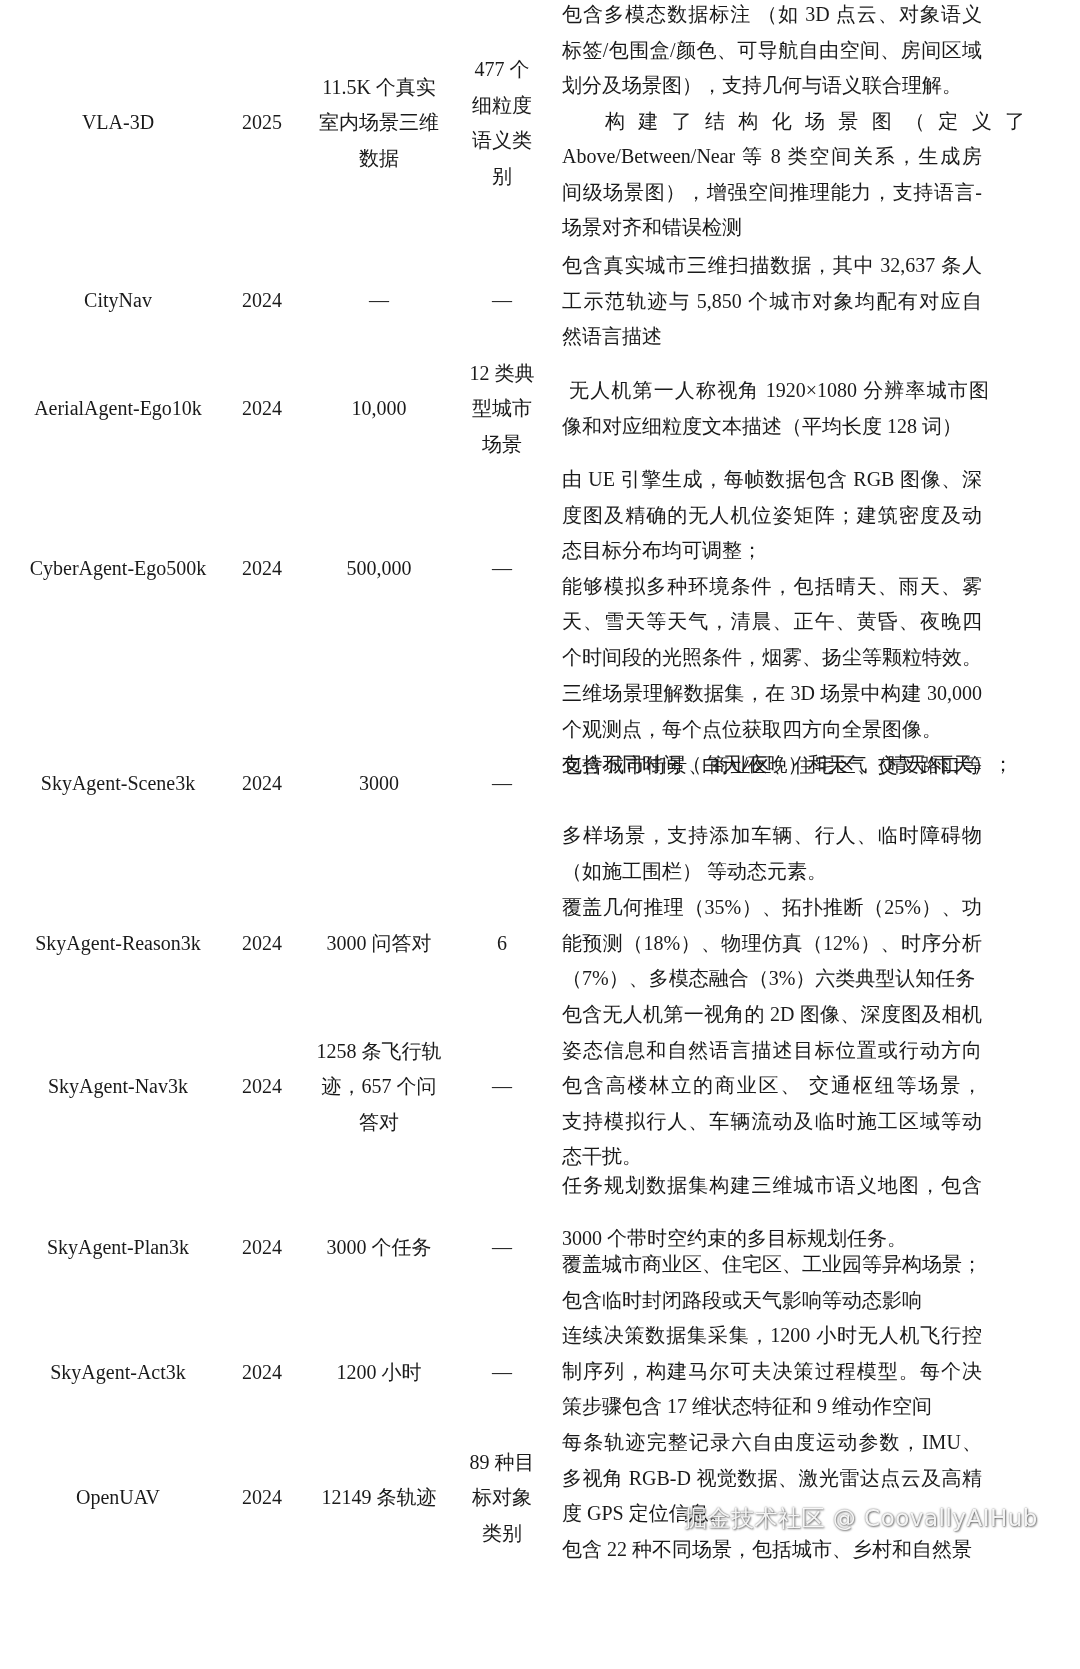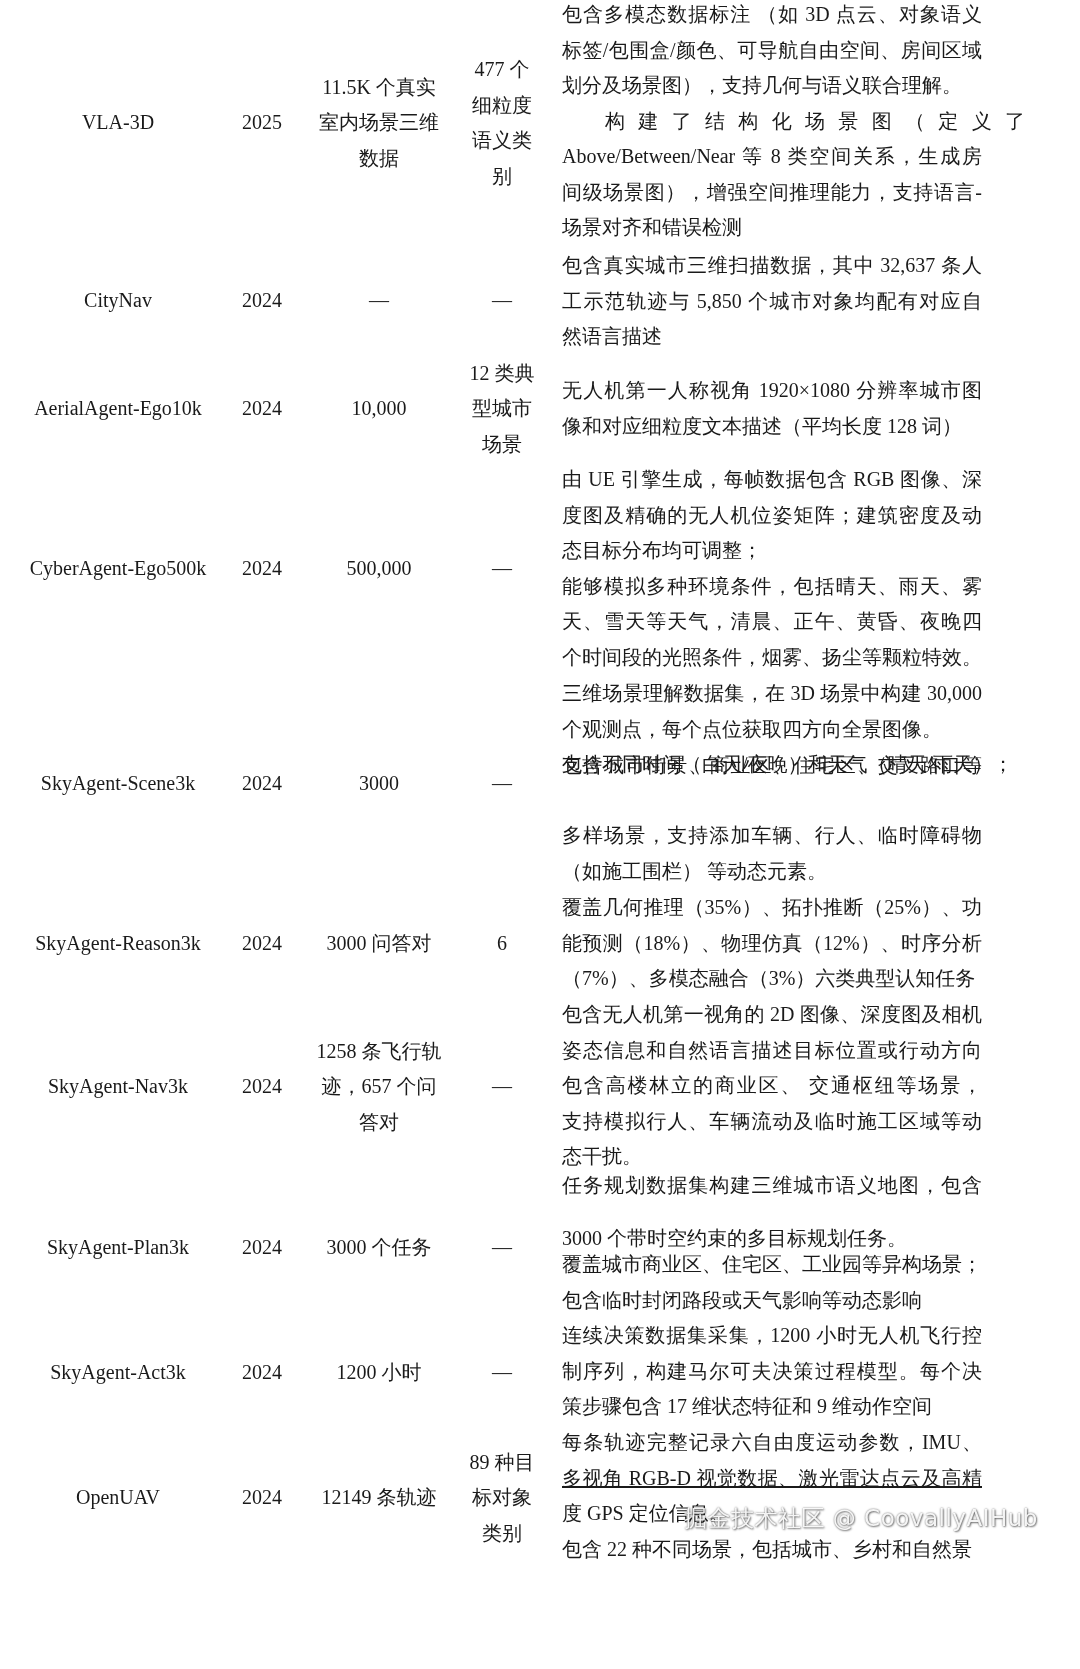--- a/index.html
+++ b/index.html
@@ -65,21 +65,21 @@
     <div class="cell c-name" style="top: 391.25px;">AerialAgent-Ego10k</div>
     <div class="cell c-year" style="top: 391.25px;">2024</div>
     <div class="cell c-scale" style="top: 391.25px;">
       <div>10,000</div>
     </div>
     <div class="cell c-cat" style="top: 355.75px;">
       <div>12 类典</div>
       <div>型城市</div>
       <div>场景</div>
     </div>
-    <div class="line" style="top: 373px;">无人机第一人称视角 1920×1080 分辨率城市图</div>
+    <div class="line" style="top: 373px; margin-left: 7px;">无人机第一人称视角 1920×1080 分辨率城市图</div>
     <div class="line noj" style="top: 408.5px;">像和对应细粒度文本描述（平均长度 128 词）</div>
     <div class="cell c-name" style="top: 551.25px;">CyberAgent-Ego500k</div>
     <div class="cell c-year" style="top: 551.25px;">2024</div>
     <div class="cell c-scale" style="top: 551.25px;">
       <div>500,000</div>
     </div>
     <div class="cell c-cat" style="top: 551.25px;">
       <div>—</div>
     </div>
     <div class="line" style="top: 462px;">由 UE 引擎生成，每帧数据包含 RGB 图像、深</div>
@@ -155,17 +155,17 @@
     <div class="cell c-year" style="top: 1480.25px;">2024</div>
     <div class="cell c-scale" style="top: 1480.25px;">
       <div>12149 条轨迹</div>
     </div>
     <div class="cell c-cat" style="top: 1444.75px;">
       <div>89 种目</div>
       <div>标对象</div>
       <div>类别</div>
     </div>
     <div class="line" style="top: 1425px;">每条轨迹完整记录六自由度运动参数，IMU、</div>
-    <div class="line" style="top: 1460.5px; text-decoration: underline;">多视角 RGB-D 视觉数据、激光雷达点云及高精</div>
+    <div class="line" style="top: 1460.5px;">多视角 RGB-D 视觉数据、激光雷达点云及高精</div>
     <div class="line noj" style="top: 1496px;">度 GPS 定位信息。</div>
     <div class="line noj" style="top: 1531.5px;">包含 22 种不同场景，包括城市、乡村和自然景</div>
   </div>
 <div class="watermark">掘金技术社区 @ CoovallyAIHub</div>
 
 </body></html>

